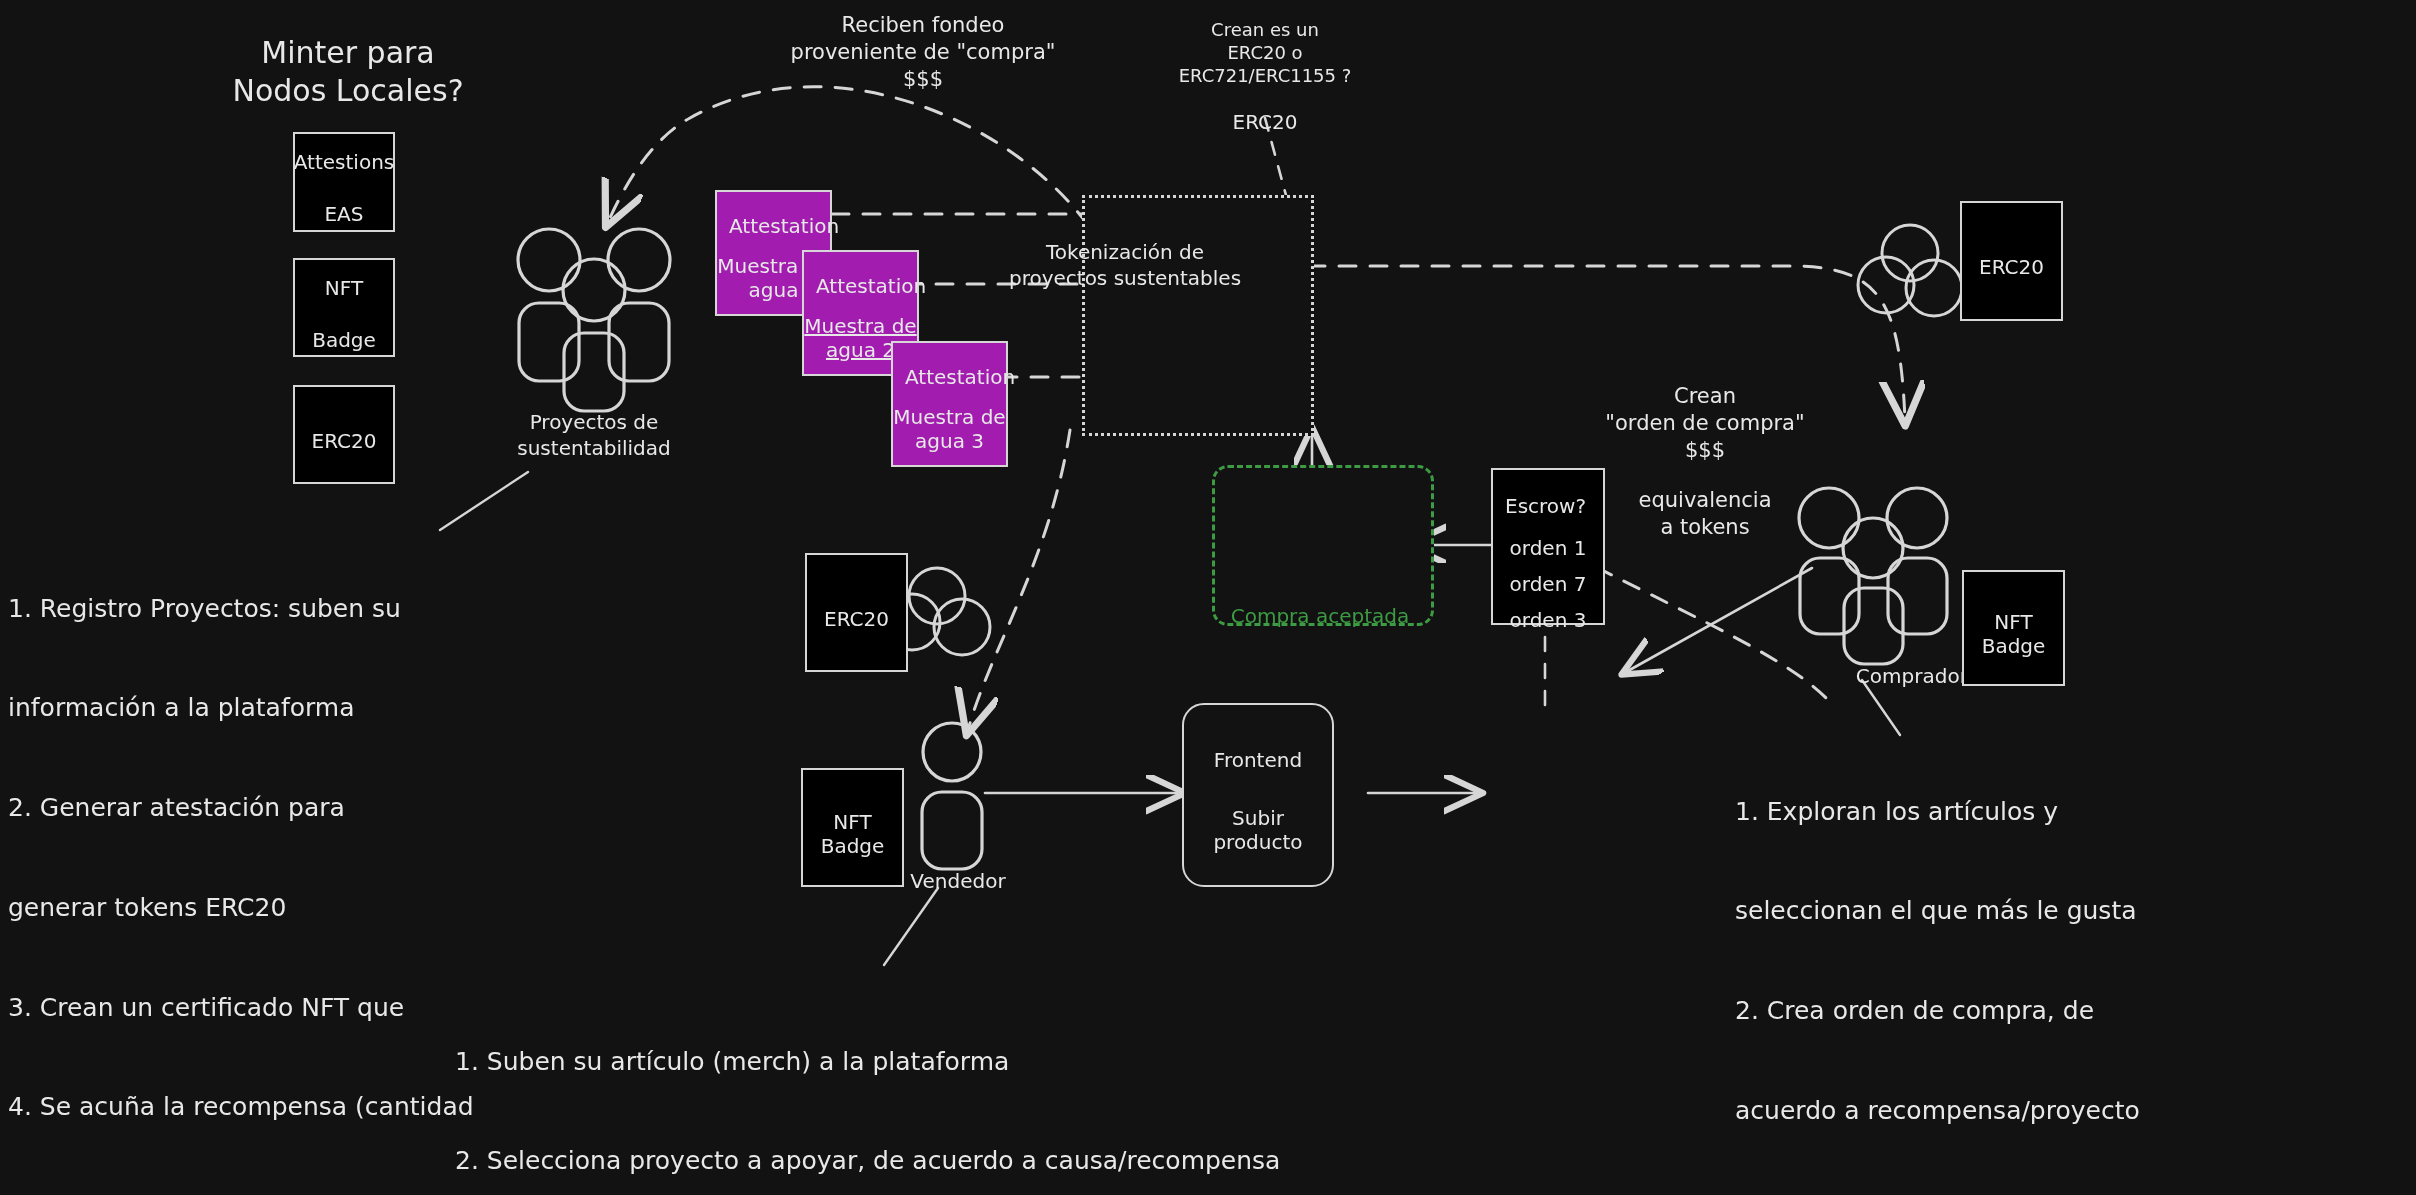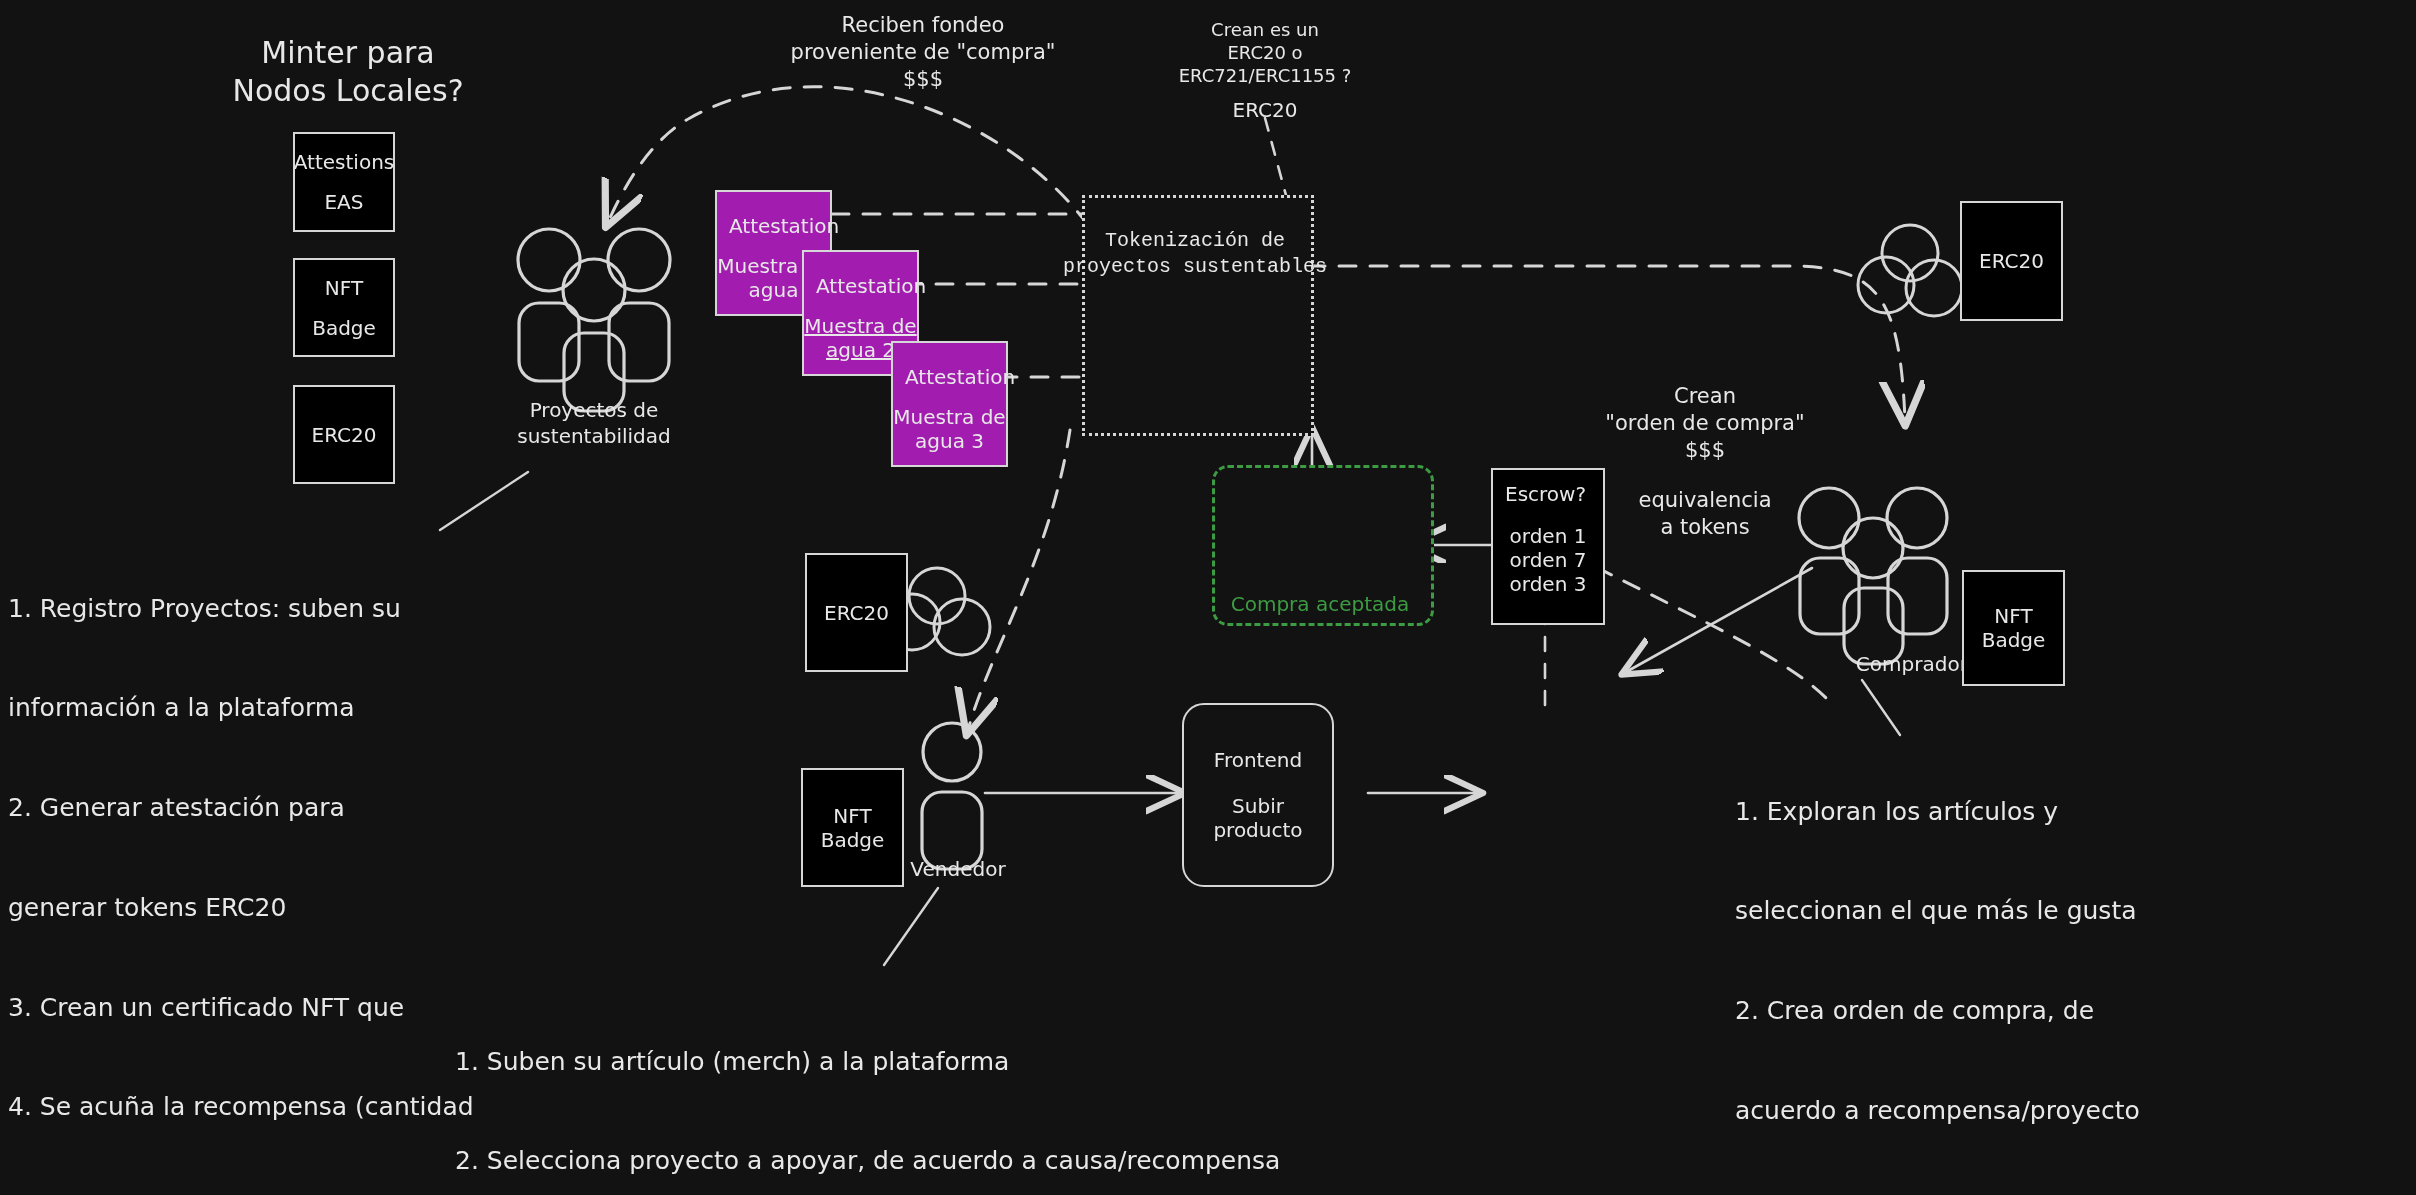--- a/index.html
+++ b/index.html
@@ -8,21 +8,21 @@
     font-family:"DejaVu Sans", sans-serif;
     color:#e8e8e8;
   }
   #stage{position:absolute;left:0;top:0;width:2416px;height:1195px;}
   svg#art{position:absolute;left:0;top:0;width:2416px;height:1195px;overflow:visible;}
 
   .lbl{position:absolute;color:#e8e8e8;white-space:pre;line-height:1.28;}
   .ctr{text-align:center;transform:translateX(-50%);}
   .t-title{font-size:30px;}
   .t-note{font-size:21px;}
-  .t-box{font-size:20px;}
+  .t-box{font-size:20px;margin-top:12px;}
   .t-small{font-size:18px;}
   .t-list{font-size:25px;line-height:1.33;}
   .t-green{color:#3d9b43;}
   .box{position:absolute;border:2.5px solid #d6d6d6;background:#000000;
        display:flex;flex-direction:column;align-items:center;justify-content:center;
        gap:16px;}
   .rbox{position:absolute;border:2.5px solid #d6d6d6;border-radius:22px;background:#121212;
        display:flex;flex-direction:column;align-items:center;justify-content:center;gap:22px;}
   .dbox{position:absolute;border:3px dotted #d6d6d6;background:#121212;}
   .gbox{position:absolute;border:3px dashed #3d9b43;border-radius:16px;background:#121212;
@@ -189,21 +189,21 @@
 agua 2</div>
   </div>
 
   <div class="card" style="left:891px;top:341px;width:113px;height:122px;">
     <div class="ln" style="top:22px;padding-left:12px;">Attestation</div>
     <div class="ln" style="top:62px;text-align:center;">Muestra de
 agua 3</div>
   </div>
 
   <div class="dbox" style="left:1082px;top:195px;width:226px;height:235px;"></div>
-  <div class="lbl t-box ctr" style="left:1195px;top:228px;font-family:Liberation Mono, monospace;">Tokenización de
+  <div class="lbl t-box ctr" style="left:1125px;top:228px;">Tokenización de
 proyectos sustentables</div>
 
   <div class="gbox" style="left:1212px;top:465px;width:216px;height:155px;"></div>
   <div class="lbl t-box ctr t-green" style="left:1320px;top:592px;">Compra aceptada</div>
 
   <div class="box" style="left:1491px;top:468px;width:110px;height:141px;gap:0;justify-content:flex-start;padding-top:12px;">
     <span class="t-box" style="align-self:flex-start;padding-left:12px;">Escrow?</span>
     <span class="t-box" style="margin-top:18px;">orden 1</span>
     <span class="t-box">orden 7</span>
     <span class="t-box">orden 3</span>

